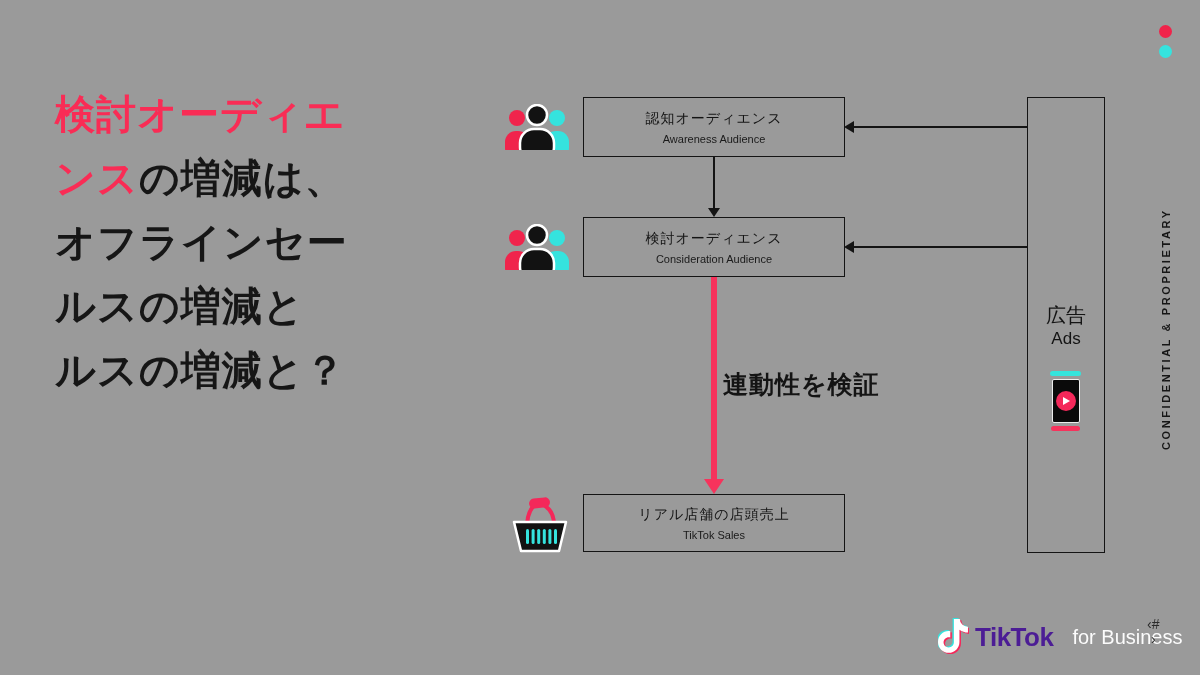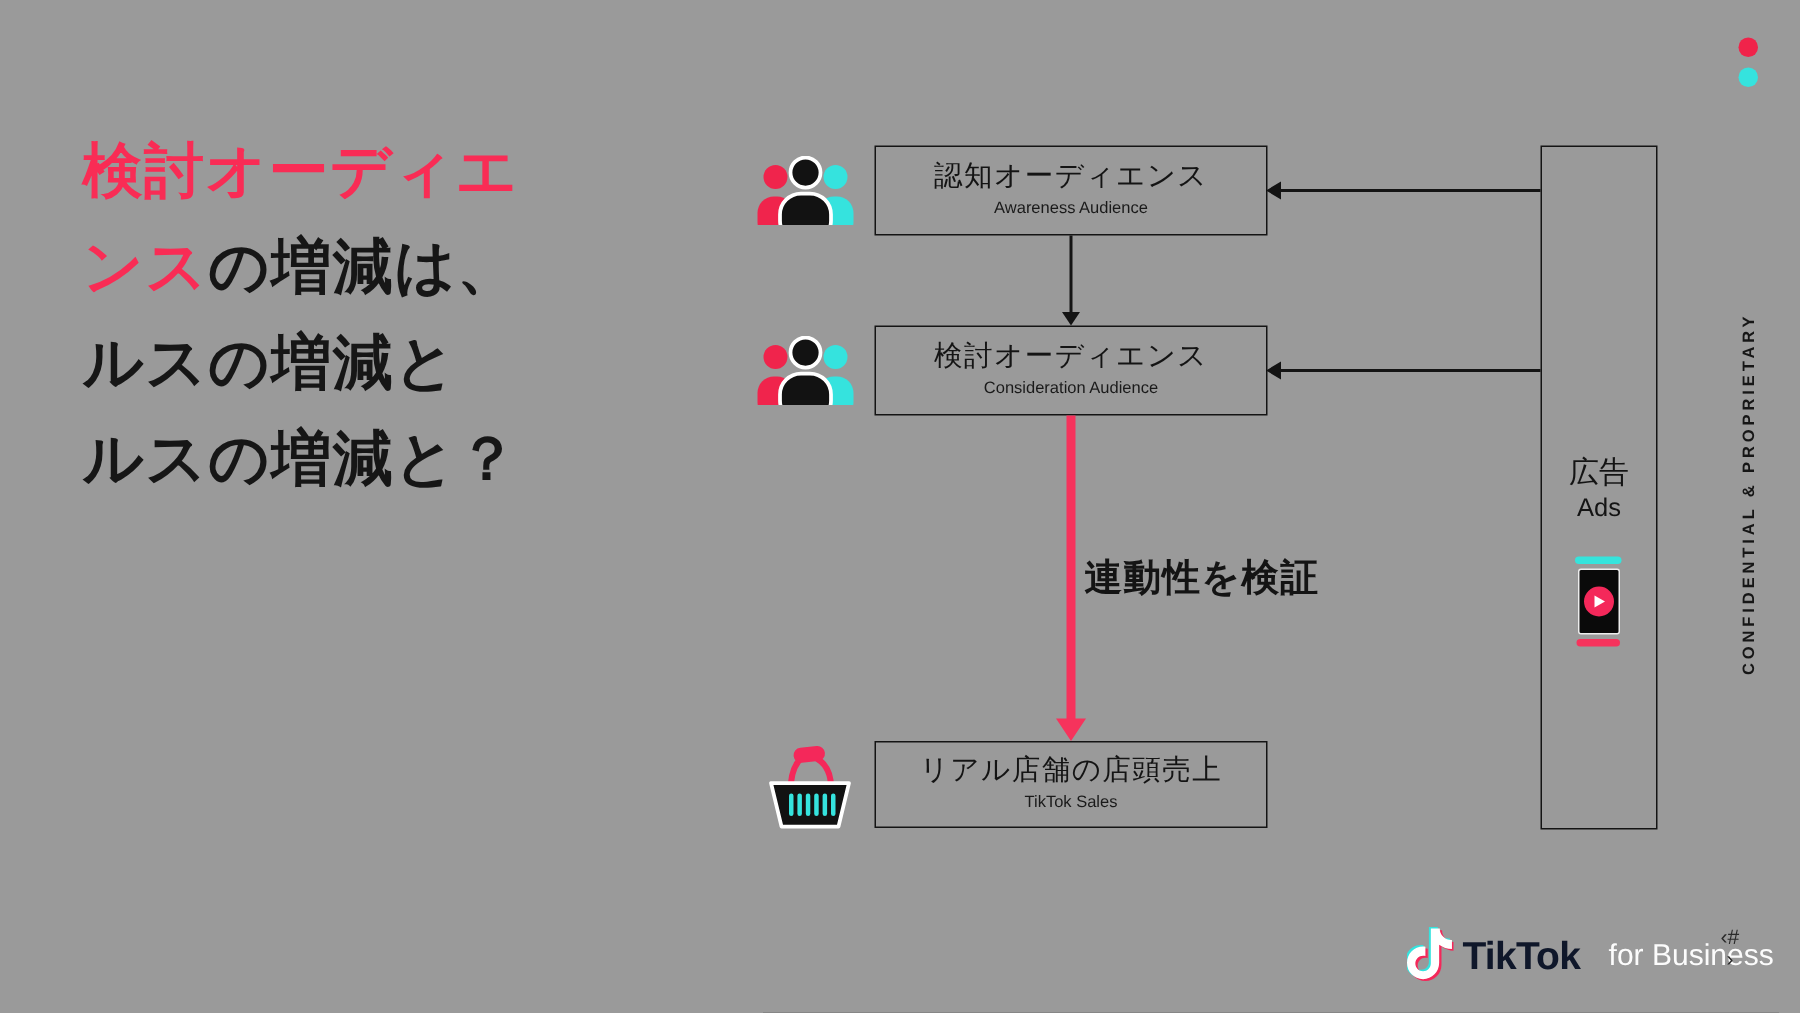--- a/index.html
+++ b/index.html
@@ -8,21 +8,21 @@
     overflow:hidden;font-family:"Liberation Sans","DejaVu Sans",sans-serif;color:#141414;
   }
   
   .heading{position:absolute;left:55px;top:82px;font-size:40px;line-height:64px;
     font-weight:800;letter-spacing:1px;color:#161616;white-space:nowrap;}
   .heading .hl{color:#F92C55;}
   
   .dbox{position:absolute;left:583px;width:262px;border:1.5px solid #141414;
     display:flex;flex-direction:column;align-items:center;justify-content:center;
     text-align:center;box-sizing:border-box;}
-  .dbox .jp{font-size:19px;font-weight:500;letter-spacing:1px;line-height:24px;}
+  .dbox .jp{font-size:14px;font-weight:500;letter-spacing:1px;line-height:24px;}
   .dbox .en{font-size:11px;font-weight:400;line-height:19px;color:#1a1a1a;}
   .box-awareness{top:97px;height:60px;}
   .box-consideration{top:217px;height:60px;}
   .box-offline{top:494px;height:58px;text-align:right;}
   
   .vline{position:absolute;left:713px;top:157px;width:2px;height:52px;background:#141414;}
   .vhead{position:absolute;left:708px;top:208px;width:0;height:0;
     border-left:6px solid transparent;border-right:6px solid transparent;border-top:9px solid #141414;}
   .pinkline{position:absolute;left:711px;top:277px;width:6px;height:203px;background:#F6335C;}
   .pinkhead{position:absolute;left:704px;top:479px;width:0;height:0;
@@ -59,34 +59,35 @@
   .confidential{position:absolute;left:1048px;top:322px;width:240px;height:16px;
     transform:rotate(-90deg);transform-origin:center;text-align:center;
     font-size:11px;font-weight:700;letter-spacing:2.6px;color:#161616;white-space:nowrap;}
   
   .dot{position:absolute;width:13px;height:13px;border-radius:50%;}
   .dot.pink{left:1159px;top:25px;background:#F0234A;}
   .dot.teal{left:1159px;top:45px;background:#35E3DE;}
   
   .logo{position:absolute;left:938px;top:616px;display:flex;align-items:center;height:42px;}
   .logo-note{width:31px;height:38px;}
-  .logo-brand{color:#0f172a;font-size:26px;font-weight:800;letter-spacing:-0.5px;margin-left:6px;}
+  .logo-brand{color:#4c1d95;font-size:26px;font-weight:800;letter-spacing:-0.5px;margin-left:6px;}
   .logo-suffix{color:#FCFCFC;font-size:20px;font-weight:400;margin-left:19px;}
   .slide-num{position:absolute;left:1147px;top:617px;font-size:14px;line-height:15px;
     color:#2a2a2a;font-weight:500;}
   .slide-num .l2{margin-left:4px;}
 </style>
 </head>
 <body>
 
 <div class="stage">
 
   <div class="heading">
     <div><span class="hl">検討オーディエ</span><span></span></div>
     <div><span class="hl">ンス</span><span>の増減は、</span></div>
+    <div><span class="hl"></span><span>オフラインセー</span></div>
     <div><span class="hl"></span><span>ルスの増減と</span></div>
     <div><span class="hl"></span><span>ルスの増減と？</span></div>
   </div>
 
   <svg class="aud-icon aud1" viewBox="0 0 66 46">
     <circle cx="13" cy="14" r="8" fill="#F0244C"></circle>
     <rect x="1" y="27" width="24" height="28" rx="11" fill="#F0244C"></rect>
     <circle cx="53" cy="14" r="8" fill="#35E3DE"></circle>
     <rect x="41" y="27" width="24" height="28" rx="11" fill="#35E3DE"></rect>
     <circle cx="33" cy="11" r="10" fill="#121212" stroke="#FFFFFF" stroke-width="2.5"></circle>

